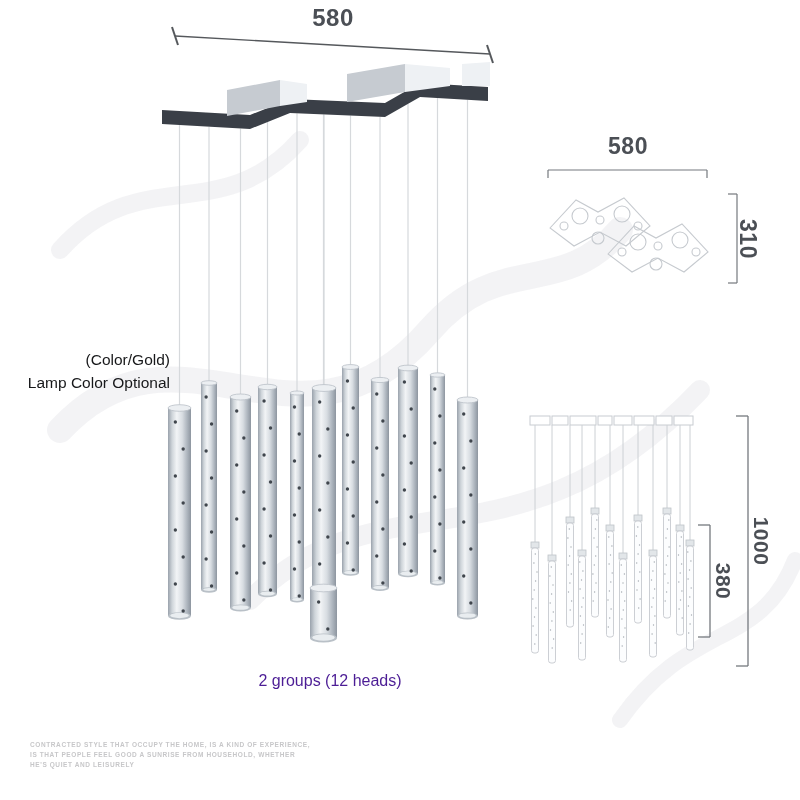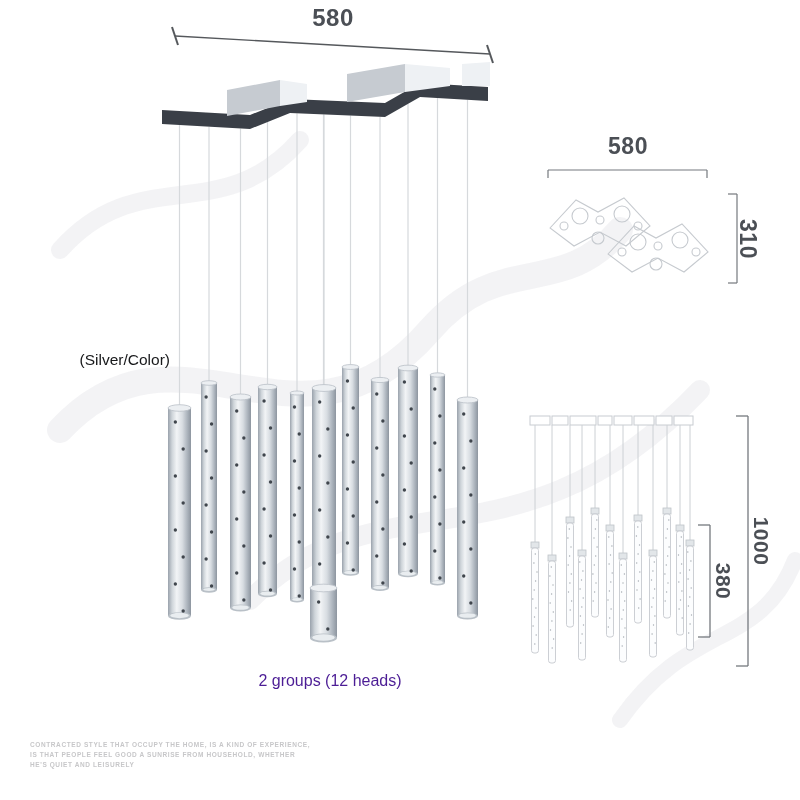--- a/index.html
+++ b/index.html
@@ -419,21 +419,22 @@
 
 <div class="dim-label" id="topview-width-label">580</div>
 
 <div class="dim-label rot" id="topview-depth-label">310</div>
 
 <div class="dim-label rot" id="front-height-label">1000</div>
 
 <div class="dim-label rot" id="front-tube-label">380</div>
 
 <div id="color-note">
-  <div>(Silver/Color)</div>
+  <div>(Color/Gold)</div>
+  <div>Lamp Color Optional</div>
 </div>
 
 <div id="config-caption">2 groups (12 heads)</div>
 
 <div id="footer">
   <div>CONTRACTED STYLE THAT OCCUPY THE HOME, IS A KIND OF EXPERIENCE,</div>
   <div>IS THAT PEOPLE FEEL GOOD A SUNRISE FROM HOUSEHOLD, WHETHER</div>
   <div>HE'S QUIET AND LEISURELY</div>
 </div>
 

